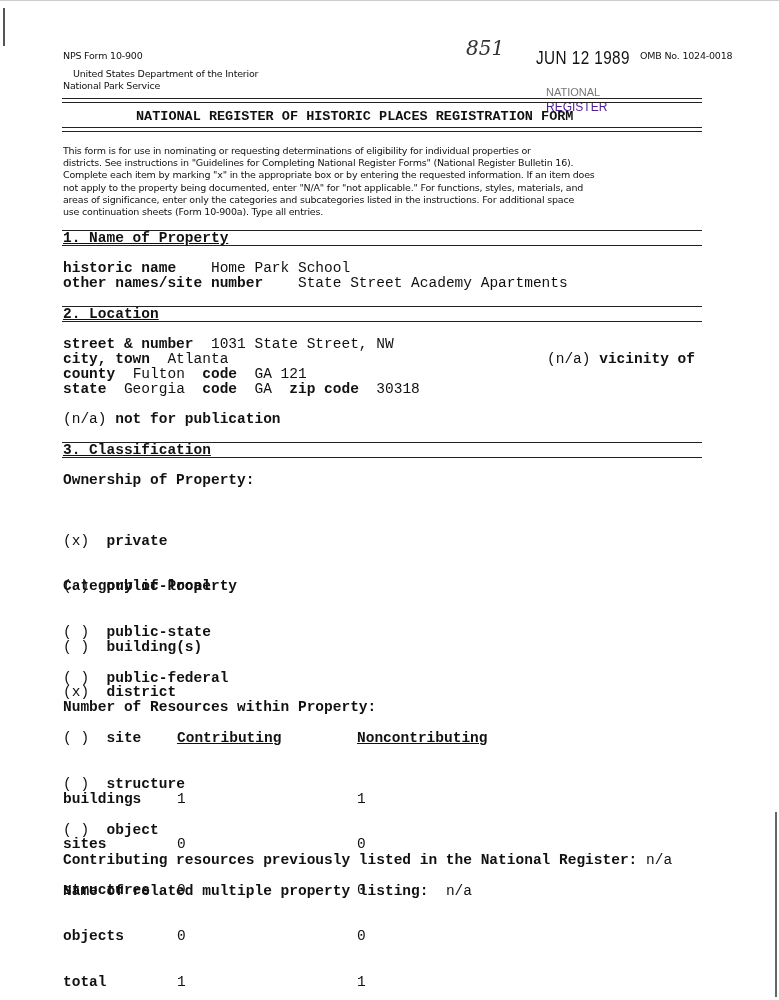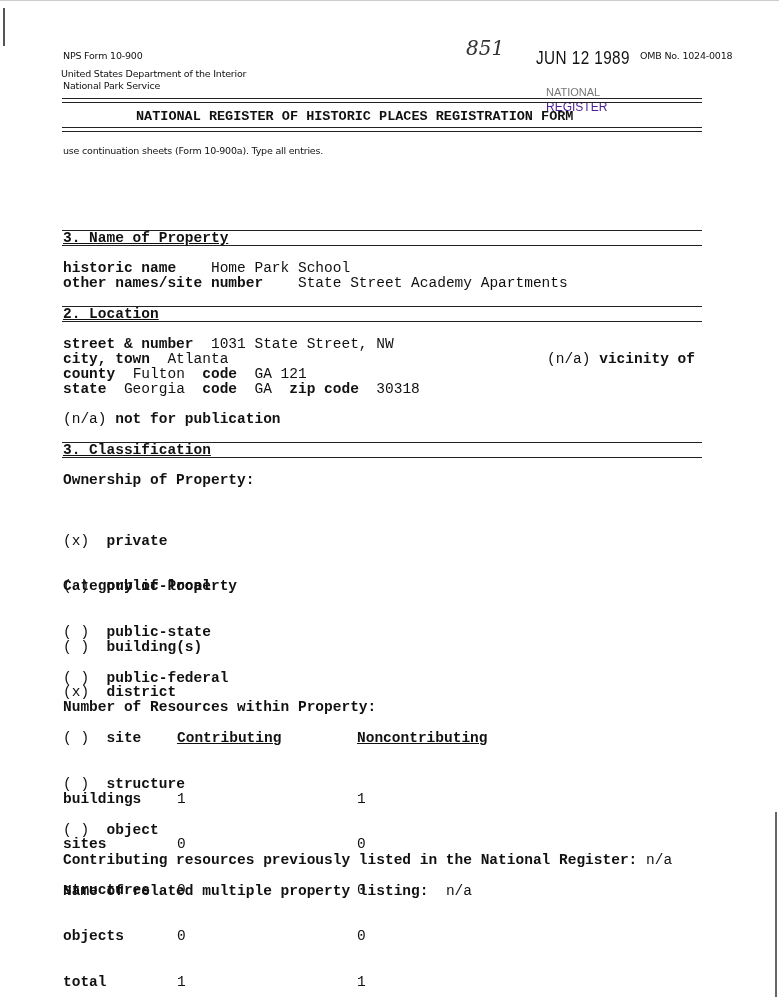--- a/index.html
+++ b/index.html
@@ -22,39 +22,44 @@
     .border-top { position: absolute; left: 0; top: 0; width: 779px; height: 1px; background: #ccc; }
   </style>
 </head>
 <body>
 
 <div class="border-top"></div>
 <div class="edge-left"></div>
 <div class="edge-right"></div>
 
 <div class="abs sans sm" style="left:63px;top:50px;">NPS Form 10-900</div>
-<div class="abs sans sm" style="left:61px;top:68px;">United States Department of the Interior</div>
+<div class="abs sans sm" style="left:73px;top:68px;">United States Department of the Interior</div>
 <div class="abs sans sm" style="left:63px;top:80px;">National Park Service</div>
 
 <div class="abs hw" style="left:466px;top:16px;">851</div>
 <div class="abs stamp" style="left:536px;top:48px;">JUN 12 1989</div>
 <div class="abs sans sm" style="left:620px;top:50px;padding-left:20px;">OMB No. 1024-0018</div>
 <div class="abs stamp-small" style="left:546px;top:86px;color:#777;">NATIONAL</div>
 <div class="abs stamp-small" style="left:546px;top:100px;font-size:12px;">REGISTER</div>
 
 <div class="dbl" style="top:98px;"></div>
 <div class="abs serif b" style="left:136px;top:109px;font-size:13.5px;">NATIONAL REGISTER OF HISTORIC PLACES REGISTRATION FORM</div>
 <div class="dbl" style="top:127px;"></div>
 
 <div class="abs sans sm para" style="left:63px;top:145px;">
+  <div>This form is for use in nominating or requesting determinations of eligibility for individual properties or</div>
+  <div>districts.  See instructions in "Guidelines for Completing National Register Forms" (National Register Bulletin 16).</div>
+  <div>Complete each item by marking "x" in the appropriate box or by entering the requested information.  If an item does</div>
+  <div>not apply to the property being documented, enter "N/A" for "not applicable."  For functions, styles, materials, and</div>
+  <div>areas of significance, enter only the categories and subcategories listed in the instructions.  For additional space</div>
   <div>use continuation sheets (Form 10-900a).  Type all entries.</div>
 </div>
 
 <div class="rule" style="top:230px;"></div>
-<div class="abs serif b u" style="left:63px;top:230px;">3. Name of Property</div>
+<div class="abs serif b u" style="left:63px;top:230px;">1. Name of Property</div>
 <div class="rule" style="top:245px;"></div>
 
 <div class="abs serif line" style="left:63px;top:261px;"><span class="b">historic name</span><span>    </span><span>Home Park School</span></div>
 <div class="abs serif line" style="left:63px;top:276px;"><span class="b">other names/site number</span><span>    </span><span>State Street Academy Apartments</span></div>
 
 <div class="rule" style="top:306px;"></div>
 <div class="abs serif b u" style="left:63px;top:306px;">2.  Location</div>
 <div class="rule" style="top:321px;"></div>
 
 <div class="abs serif line" style="left:63px;top:337px;"><span class="b">street &amp; number</span><span>  </span><span>1031 State Street, NW</span></div>

